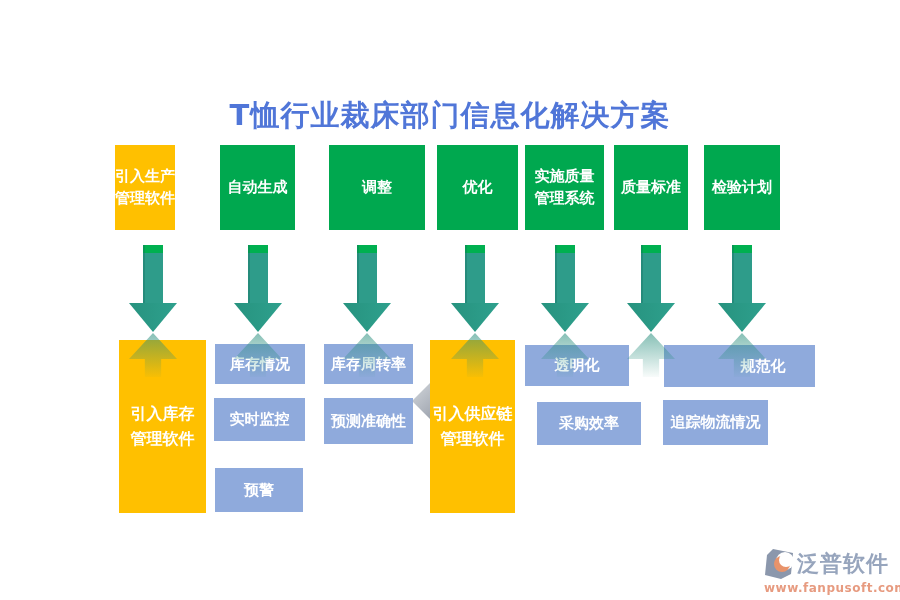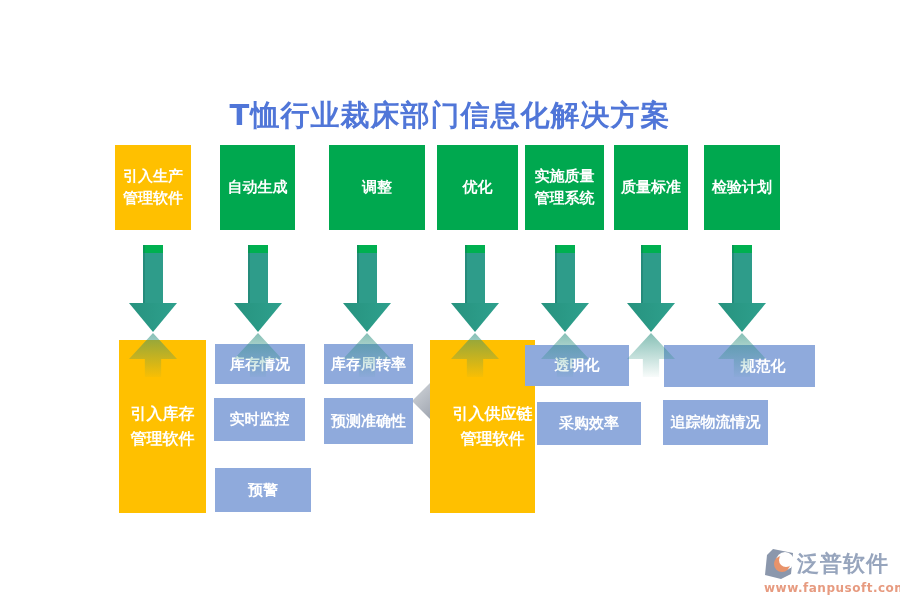--- a/index.html
+++ b/index.html
@@ -65,21 +65,21 @@
   .wm-brand{font-size:22px;font-weight:bold;color:#97a5bd;letter-spacing:1px;line-height:1;}
   .wm-url{font-size:12px;font-weight:bold;color:#e79b80;margin-top:1px;letter-spacing:.5px;}
 </style>
 </head>
 <body>
 
 <div class="stage">
 
   <div class="page-title">T恤行业裁床部门信息化解决方案</div>
 
-  <div class="tbox orange" style="left:115px;width:76px;">引入生产
+  <div class="tbox orange" style="left:115px;width:60px;">引入生产
 管理软件</div>
   <div class="tbox green" style="left:220px;width:75px;">自动生成</div>
   <div class="tbox green" style="left:329px;width:96px;">调整</div>
   <div class="tbox green" style="left:437px;width:81px;">优化</div>
   <div class="tbox green" style="left:525px;width:79px;">实施质量
 管理系统</div>
   <div class="tbox green" style="left:614px;width:74px;">质量标准</div>
   <div class="tbox green" style="left:704px;width:76px;">检验计划</div>
 
   <div class="arrow" style="left:129px;">
@@ -119,26 +119,26 @@
   <div class="refl" style="left:627px;"></div>
   <div class="refl" style="left:718px;"></div>
 
   <div class="chevron"></div>
 
   <div class="obox" style="left:119px;width:87px;">引入库存
 管理软件</div>
 
   <div class="lbox" style="left:215px;width:90px;top:344px;height:40px;">库存情况</div>
   <div class="lbox" style="left:214px;width:91px;top:398px;height:43px;">实时监控</div>
-  <div class="lbox" style="left:215px;width:96px;top:468px;height:44px;">预警</div>
+  <div class="lbox" style="left:215px;width:88px;top:468px;height:44px;">预警</div>
 
   <div class="lbox" style="left:324px;width:89px;top:344px;height:40px;">库存周转率</div>
   <div class="lbox" style="left:324px;width:89px;top:398px;height:46px;">预测准确性</div>
 
-  <div class="obox" style="left:430px;width:85px;padding-left:20px;">引入供应链
+  <div class="obox" style="left:430px;width:85px;">引入供应链
 管理软件</div>
 
   <div class="lbox" style="left:525px;width:104px;top:345px;height:41px;">透明化</div>
   <div class="lbox" style="left:537px;width:104px;top:402px;height:43px;text-align:center;">采购效率</div>
 
   <div class="lbox" style="left:664px;width:104px;top:345px;height:42px;padding-left:47px;">规范化</div>
   <div class="lbox" style="left:663px;width:105px;top:400px;height:45px;">追踪物流情况</div>
 
   <div class="watermark">
     <div class="wm-row">

